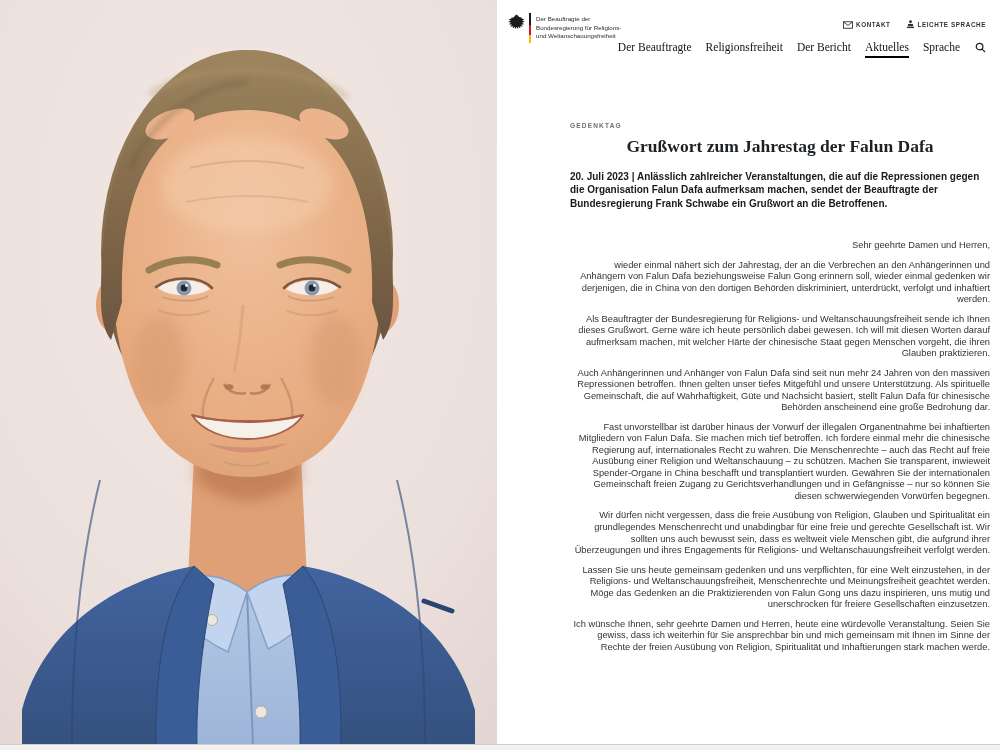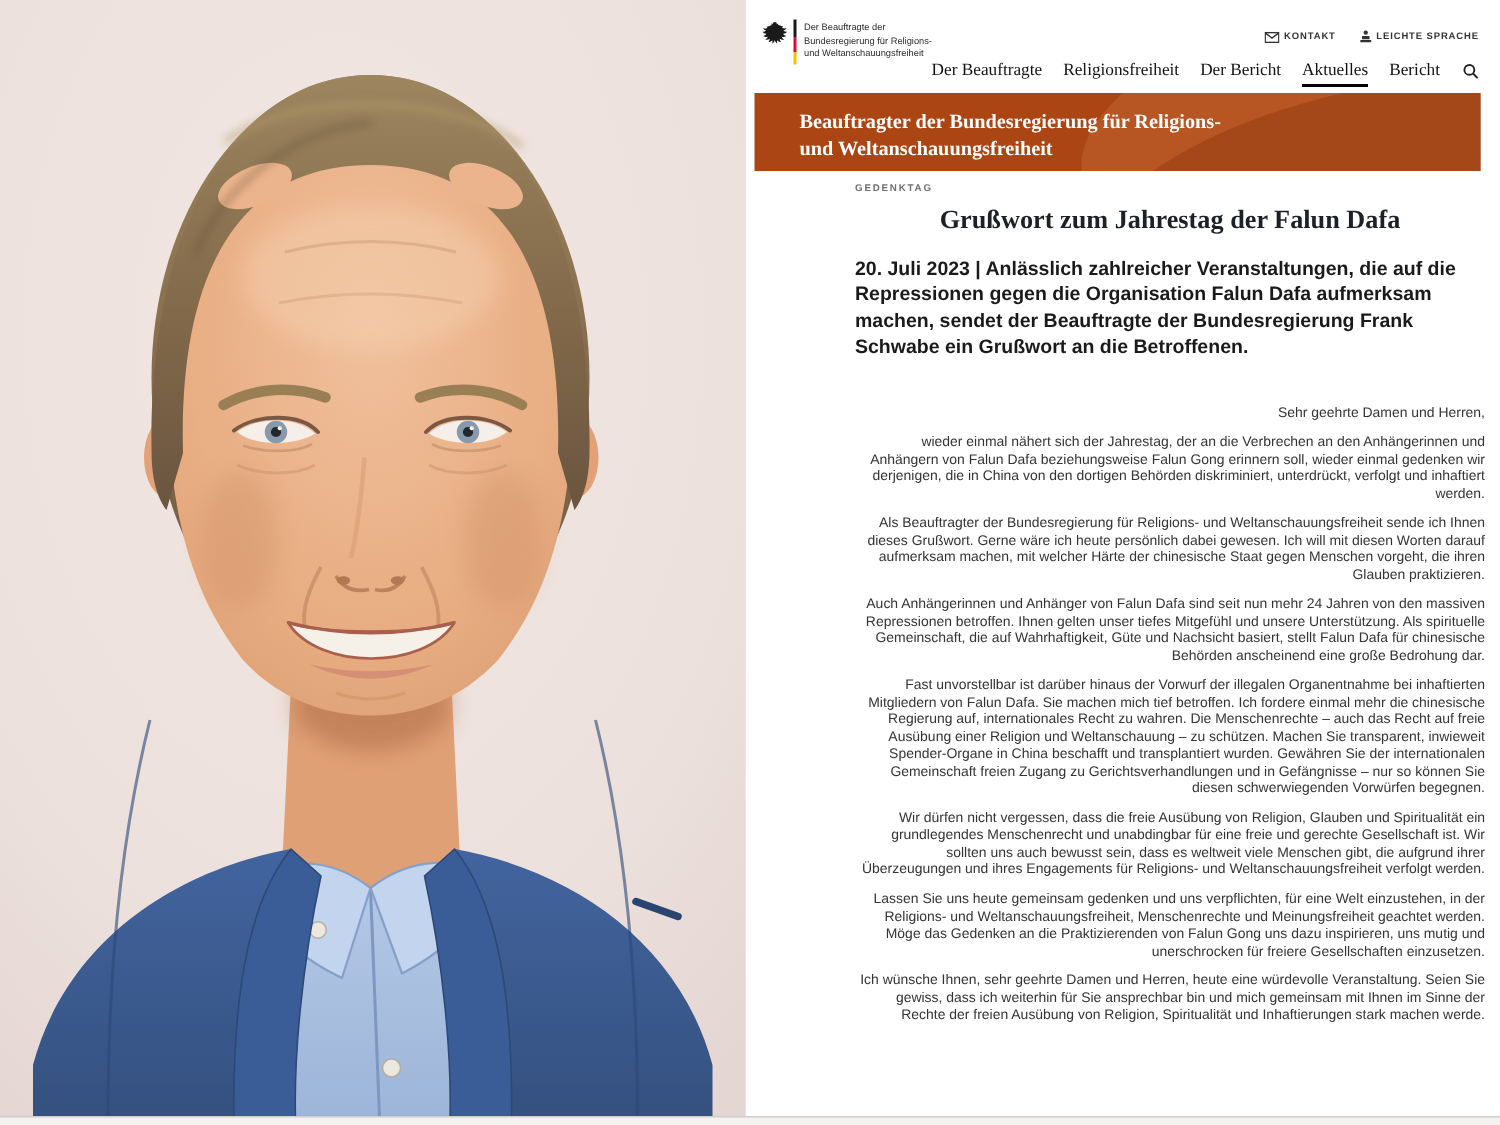--- a/index.html
+++ b/index.html
@@ -1,16 +1,16 @@
 <!DOCTYPE html>
 <html lang="de"><head>
 <meta charset="utf-8">
 <style>
   html,body{margin:0;padding:0;background:#e9e9e9;}
-  .stage{position:relative;width:1000px;height:750px;overflow:hidden;background:#86efac;
+  .stage{position:relative;width:1000px;height:750px;overflow:hidden;background:#14b8a6;
          font-family:"Liberation Sans",sans-serif;}
   
   .photo{position:absolute;left:0;top:0;width:497px;height:745px;overflow:hidden;}
   .photo svg{display:block;}
   
   .page{position:absolute;left:497px;top:0;width:503px;height:745px;background:#fff;}
   .bottom-rule{position:absolute;left:0;top:744px;width:1000px;height:6px;
                border-top:1px solid #cfcccb;background:#f4f2f1;}
   
   .logo{position:absolute;left:11px;top:13px;display:flex;align-items:flex-start;cursor:pointer;}
@@ -33,21 +33,21 @@
                opacity:.55;border-radius:50%;transform:rotate(-14deg);}
   .banner .sw2{position:absolute;right:-120px;bottom:-95px;width:380px;height:150px;background:#8f3a0f;
                opacity:.45;border-radius:50%;transform:rotate(-12deg);}
   .banner-title{position:relative;z-index:2;padding:10px 150px 0 30px;color:#fff;
                 font-family:"Liberation Serif",serif;font-weight:bold;font-size:13.5px;line-height:1.3;}
   
   .article{position:absolute;left:73px;top:122px;width:420px;}
   .kicker{font-size:6.5px;font-weight:bold;letter-spacing:1.2px;color:#6e6e6e;text-transform:uppercase;}
   .article h1{margin:7px 0 13px;font-family:"Liberation Serif",serif;font-size:17.5px;font-weight:600;
               color:#1c2126;white-space:nowrap;text-align:center;}
-  .intro{margin:0 0 30px;font-size:13px;font-weight:bold;line-height:1.34;color:#1a1a1a;hyphens:auto;}
+  .intro{margin:0 0 30px;font-size:10px;font-weight:bold;line-height:1.34;color:#1a1a1a;hyphens:auto;}
   .bodytext p{margin:0 0 8px;font-size:9.3px;line-height:1.24;color:#333;hyphens:auto;text-align:right;}
   .icon{display:inline-flex;}
 </style>
 </head>
 <body>
 
 <div class="stage">
 
   <div class="photo">
     <svg width="497" height="745" viewBox="0 0 497 745">
@@ -207,35 +207,30 @@
       </a>
     </div>
 
     <nav class="nav">
       <span style="display:flex;gap:14px;align-items:baseline;">
 
       <a class="nav-item">Der Beauftragte</a>
           <a class="nav-item">Religionsfreiheit</a>
           <a class="nav-item">Der Bericht</a>
           <a class="nav-item active">Aktuelles</a>
-          <a class="nav-item">Bericht</a>
+          <a class="nav-item">Sprache</a>
         </span>
       <span class="search-btn">
         <svg width="11" height="11" viewBox="0 0 12 12" fill="none" stroke="#222" stroke-width="1.4">
           <circle cx="5" cy="5" r="3.6"></circle>
             <line x1="7.8" y1="7.8" x2="11" y2="11"></line>
         </svg>
       </span>
     </nav>
 
-    <div class="banner">
-      <span class="sw1"></span>
-      <span class="sw2"></span>
-      <div class="banner-title">Beauftragter der Bundesregierung für Religions- und Weltanschauungsfreiheit</div>
-    </div>
 
     <article class="article">
       <div class="kicker">GEDENKTAG</div>
       <h1>Grußwort zum Jahrestag der Falun Dafa</h1>
       <p class="intro">20. Juli 2023 | Anlässlich zahlreicher Veranstaltungen, die auf die Repressionen gegen die Organisation Falun Dafa aufmerksam machen, sendet der Beauftragte der Bundesregierung Frank Schwabe ein Grußwort an die Betroffenen.</p>
       <div class="bodytext">
 
       <p>Sehr geehrte Damen und Herren,</p>
           <p>wieder einmal nähert sich der Jahrestag, der an die Verbrechen an den Anhängerinnen und Anhängern von Falun Dafa beziehungsweise Falun Gong erinnern soll, wieder einmal gedenken wir derjenigen, die in China von den dortigen Behörden diskriminiert, unterdrückt, verfolgt und inhaftiert werden.</p>
           <p>Als Beauftragter der Bundesregierung für Religions- und Weltanschauungsfreiheit sende ich Ihnen dieses Grußwort. Gerne wäre ich heute persönlich dabei gewesen. Ich will mit diesen Worten darauf aufmerksam machen, mit welcher Härte der chinesische Staat gegen Menschen vorgeht, die ihren Glauben praktizieren.</p>

